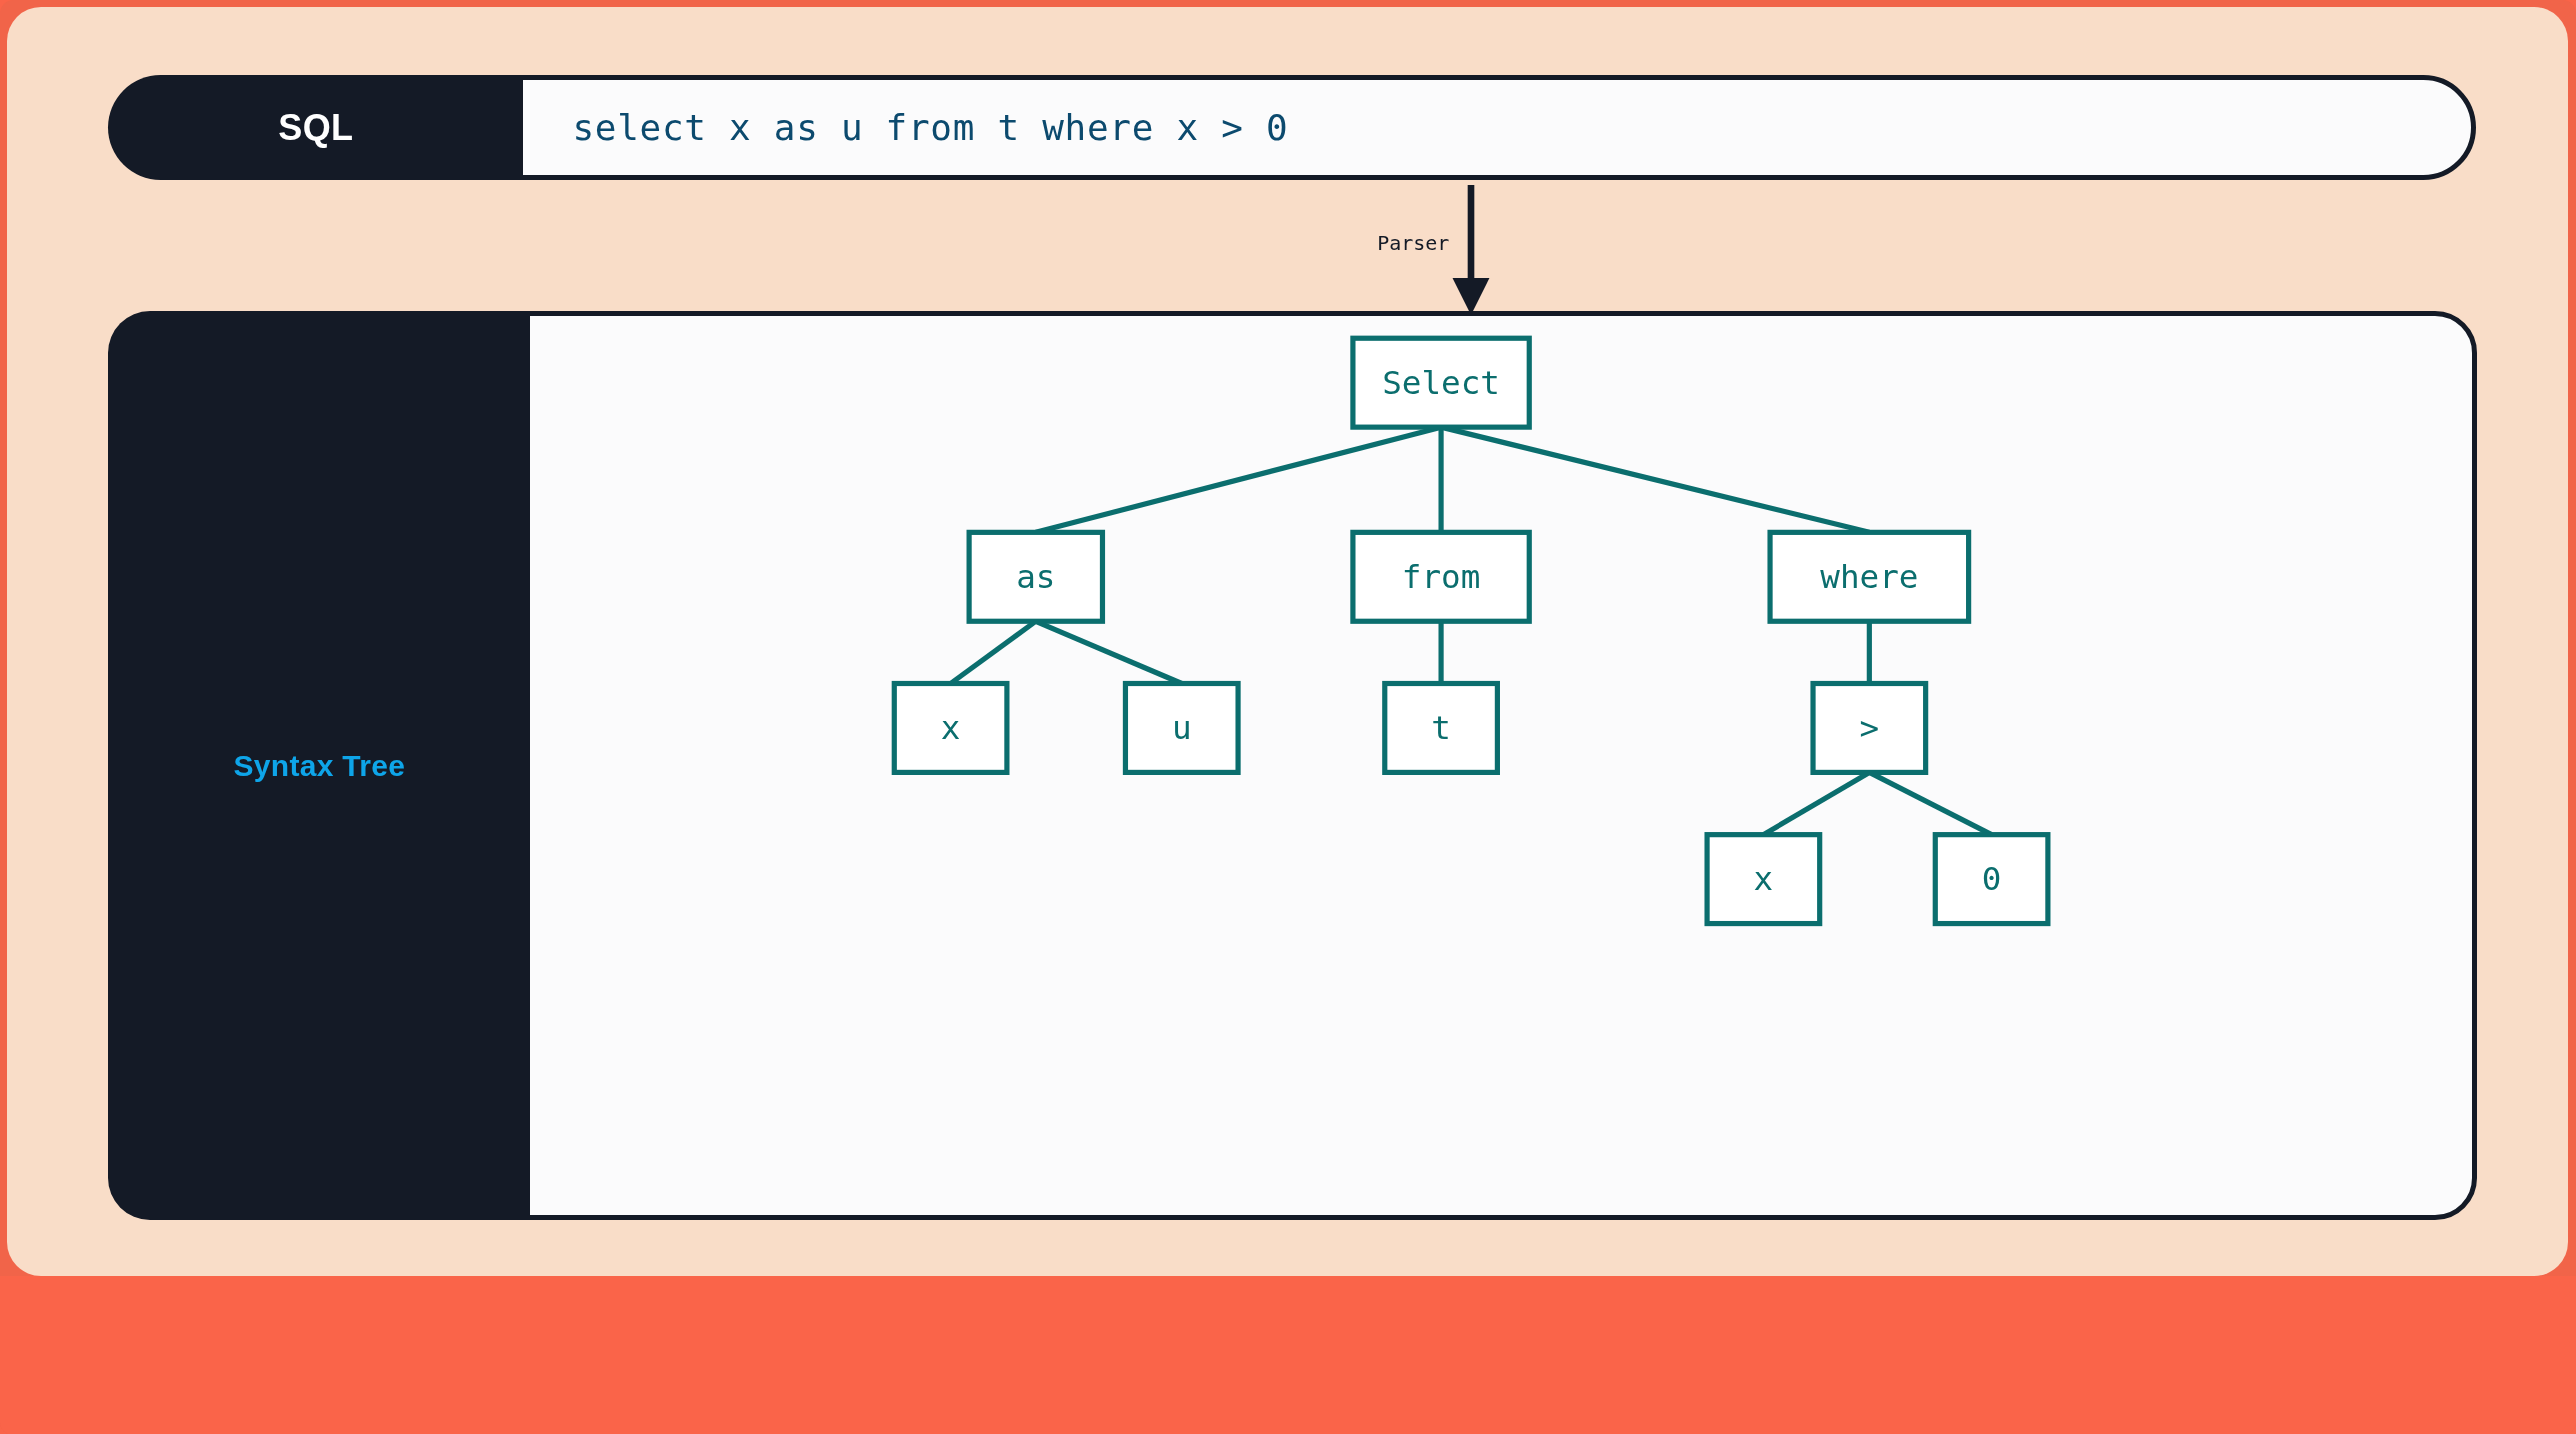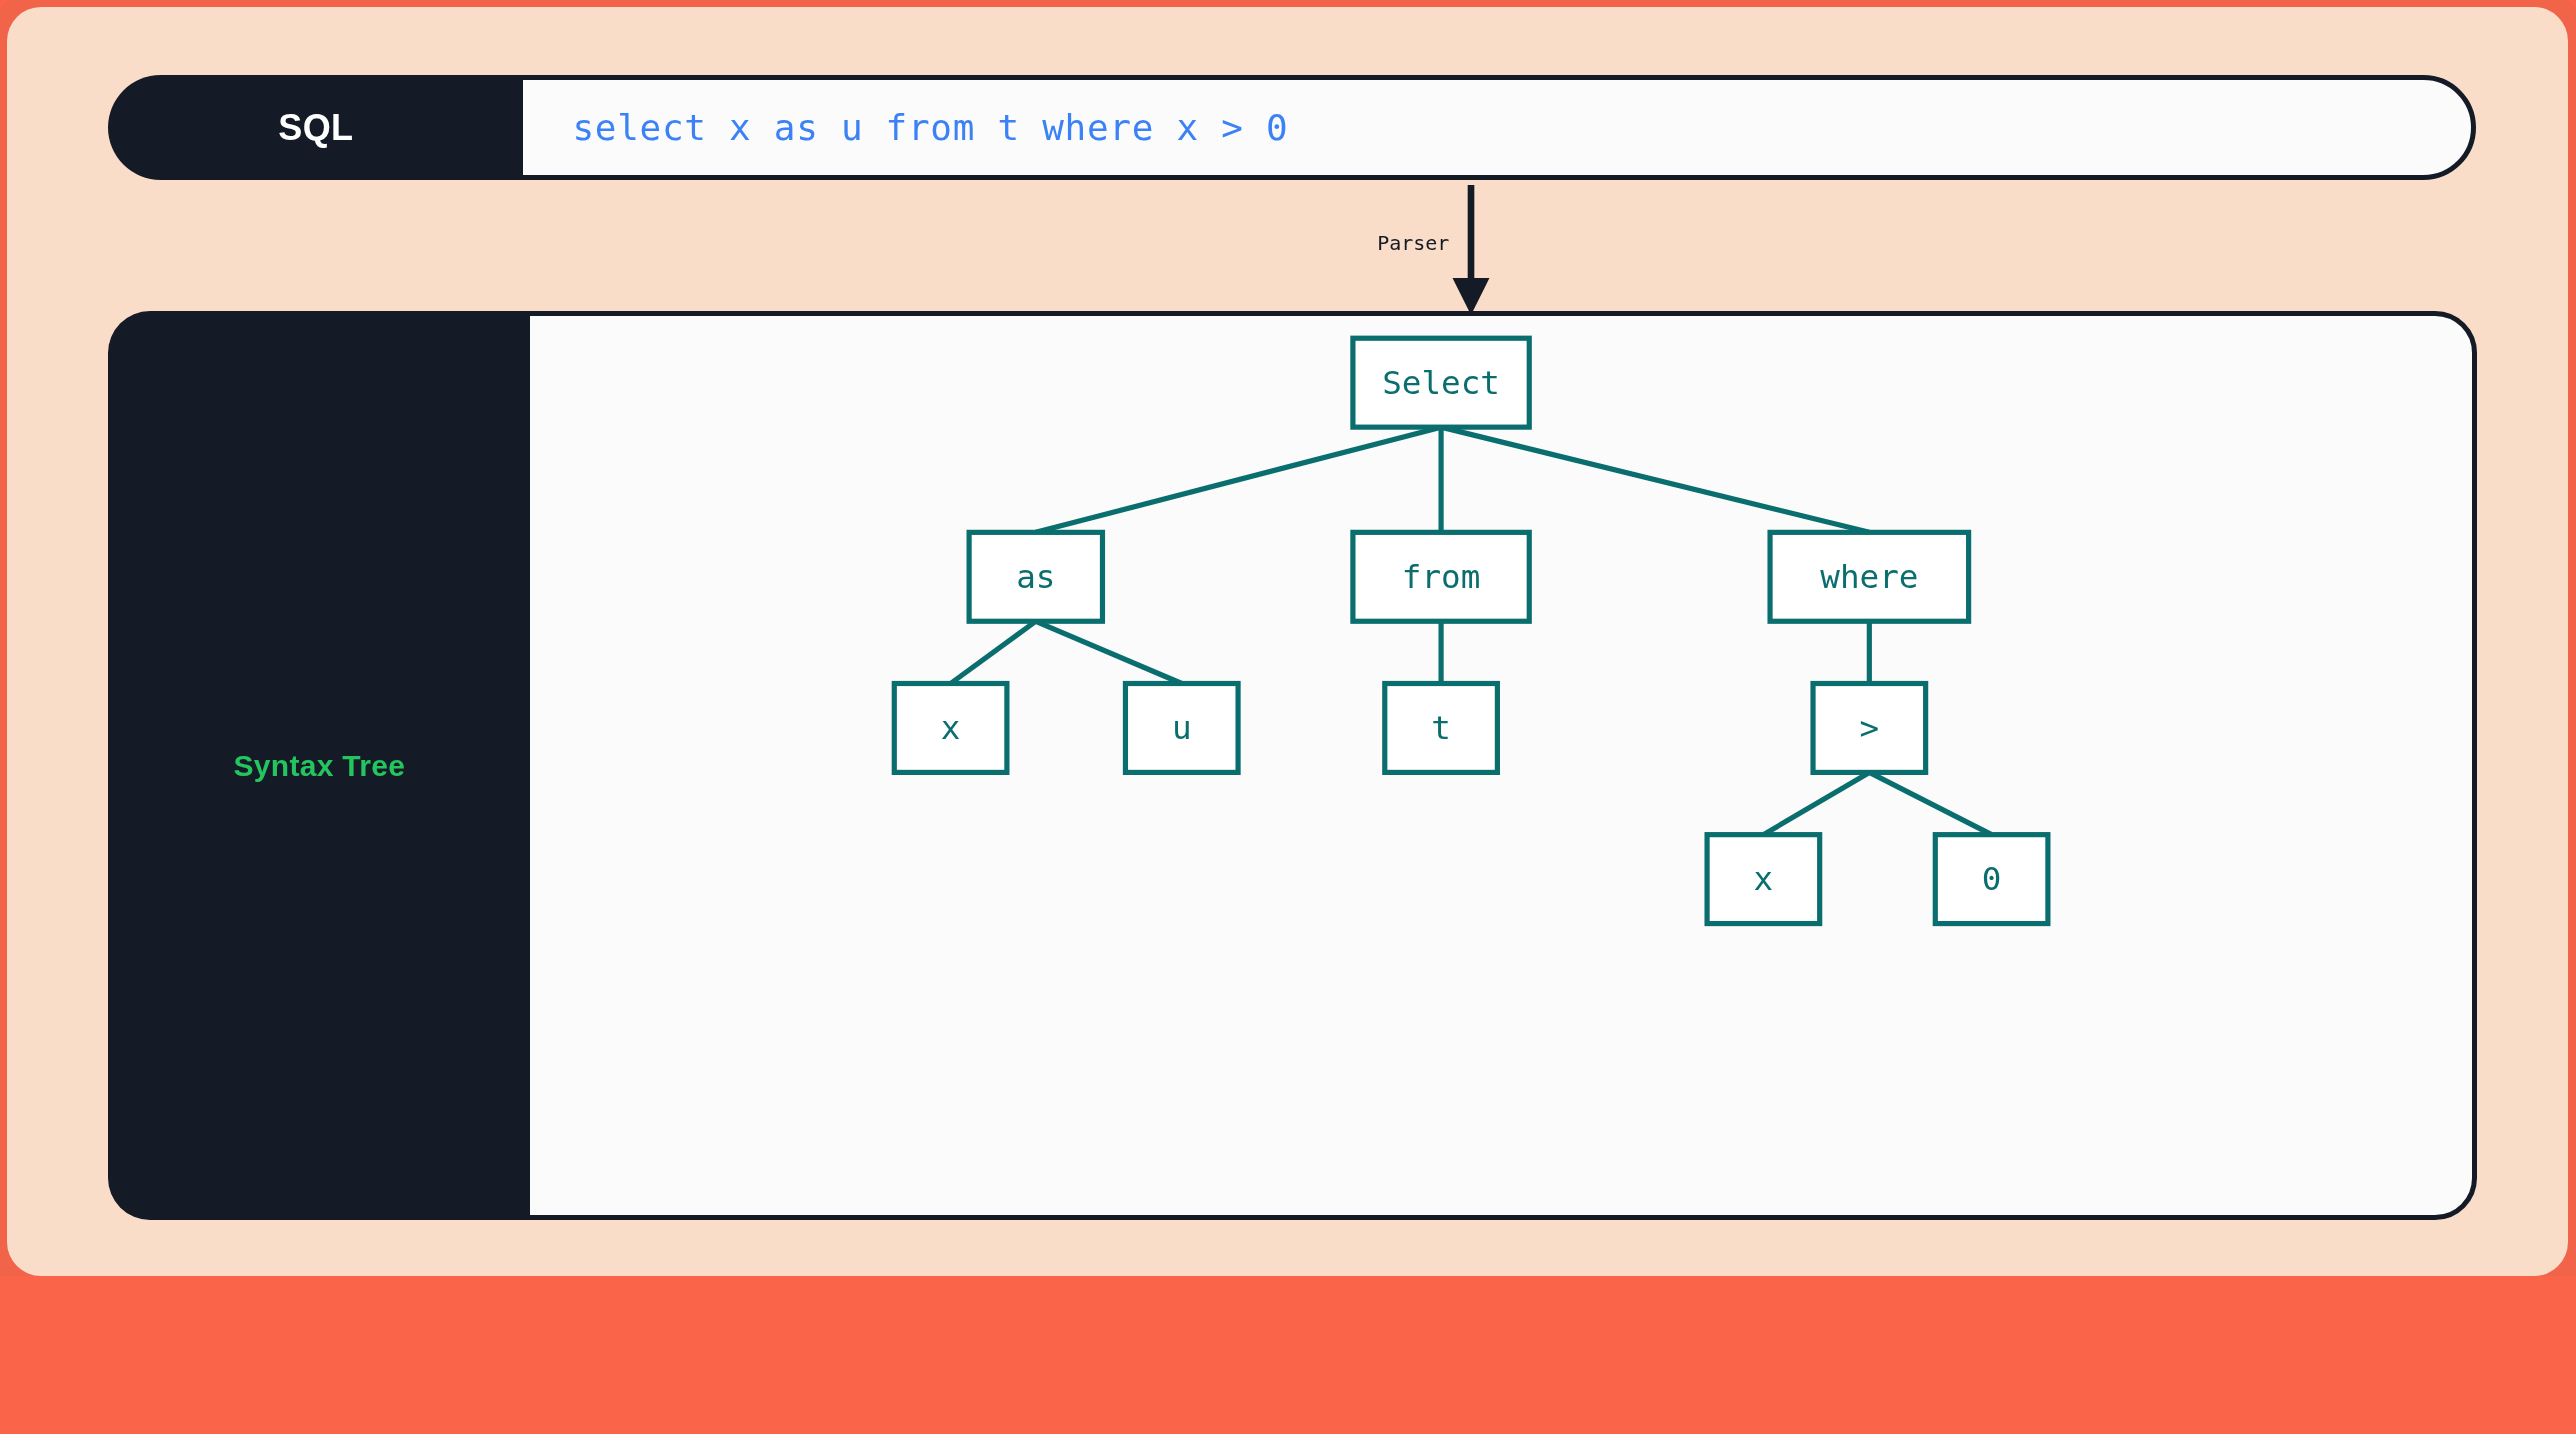--- a/index.html
+++ b/index.html
@@ -77,21 +77,21 @@
     border-radius: 0 53px 53px 0;
     display: flex;
     align-items: center;
     z-index: 1;
   }
 
   #sql-input-wrap .qtext {
     margin-left: 74px;
     font-family: "DejaVu Sans Mono", monospace;
     font-size: 36px;
-    color: #3b82f6;
+    color: #0c4a6e;
     letter-spacing: 0.7px;
     white-space: pre;
   }
 
   
   #arrow-group {
     position: absolute;
     left: 1304px;
     top: 178px;
     width: 311px;
@@ -128,21 +128,21 @@
     height: 909px;
     background: #141A26;
     border-radius: 42px 0 0 42px;
     display: flex;
     align-items: center;
     justify-content: center;
     z-index: 2;
   }
 
   #tree-sidebar .lbl {
-    color: #22c55e;
+    color: #0ea5e9;
     font-size: 30px;
     font-weight: 700;
     letter-spacing: 0.3px;
   }
 
   #tree-canvas {
     position: absolute;
     left: 393px;
     top: 0;
     width: 1976px;

